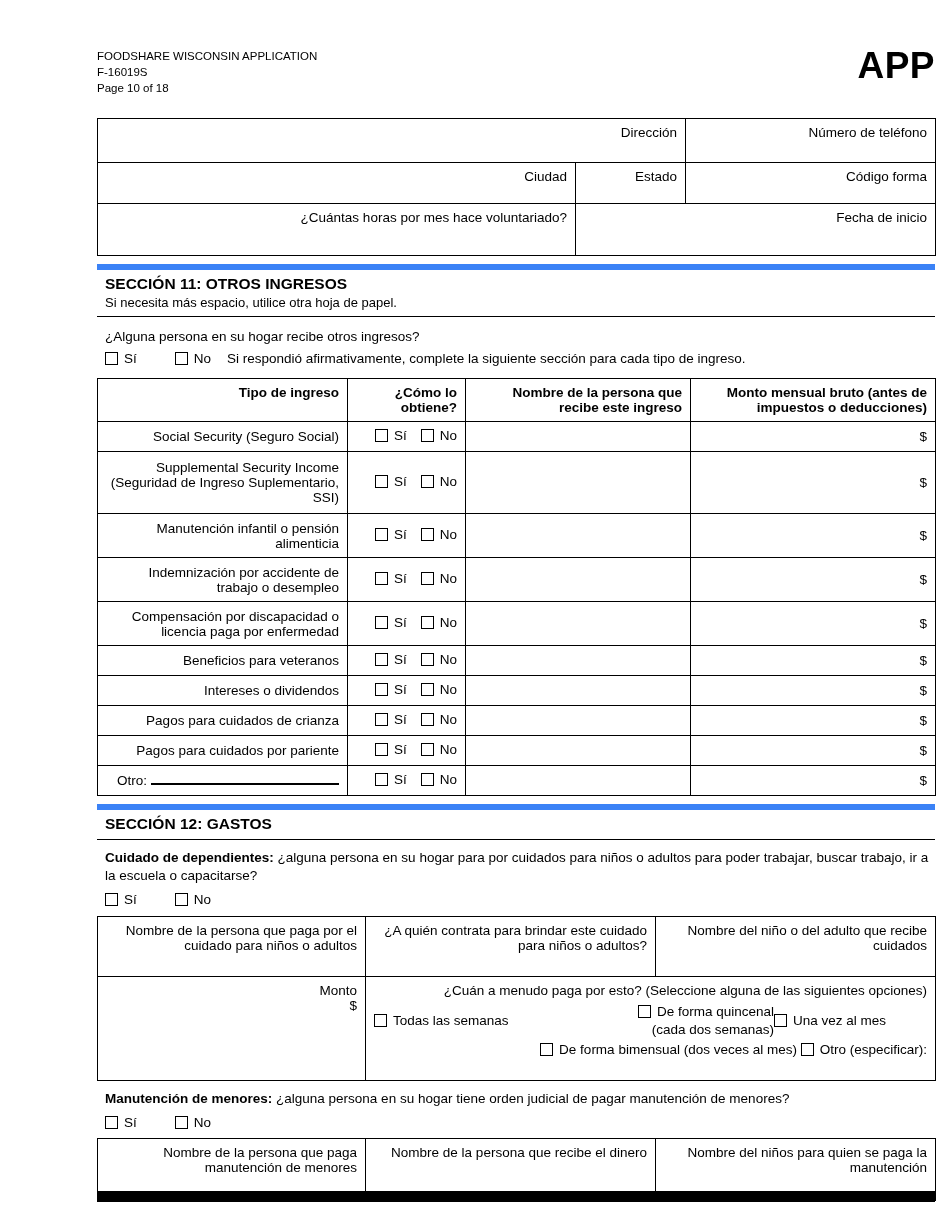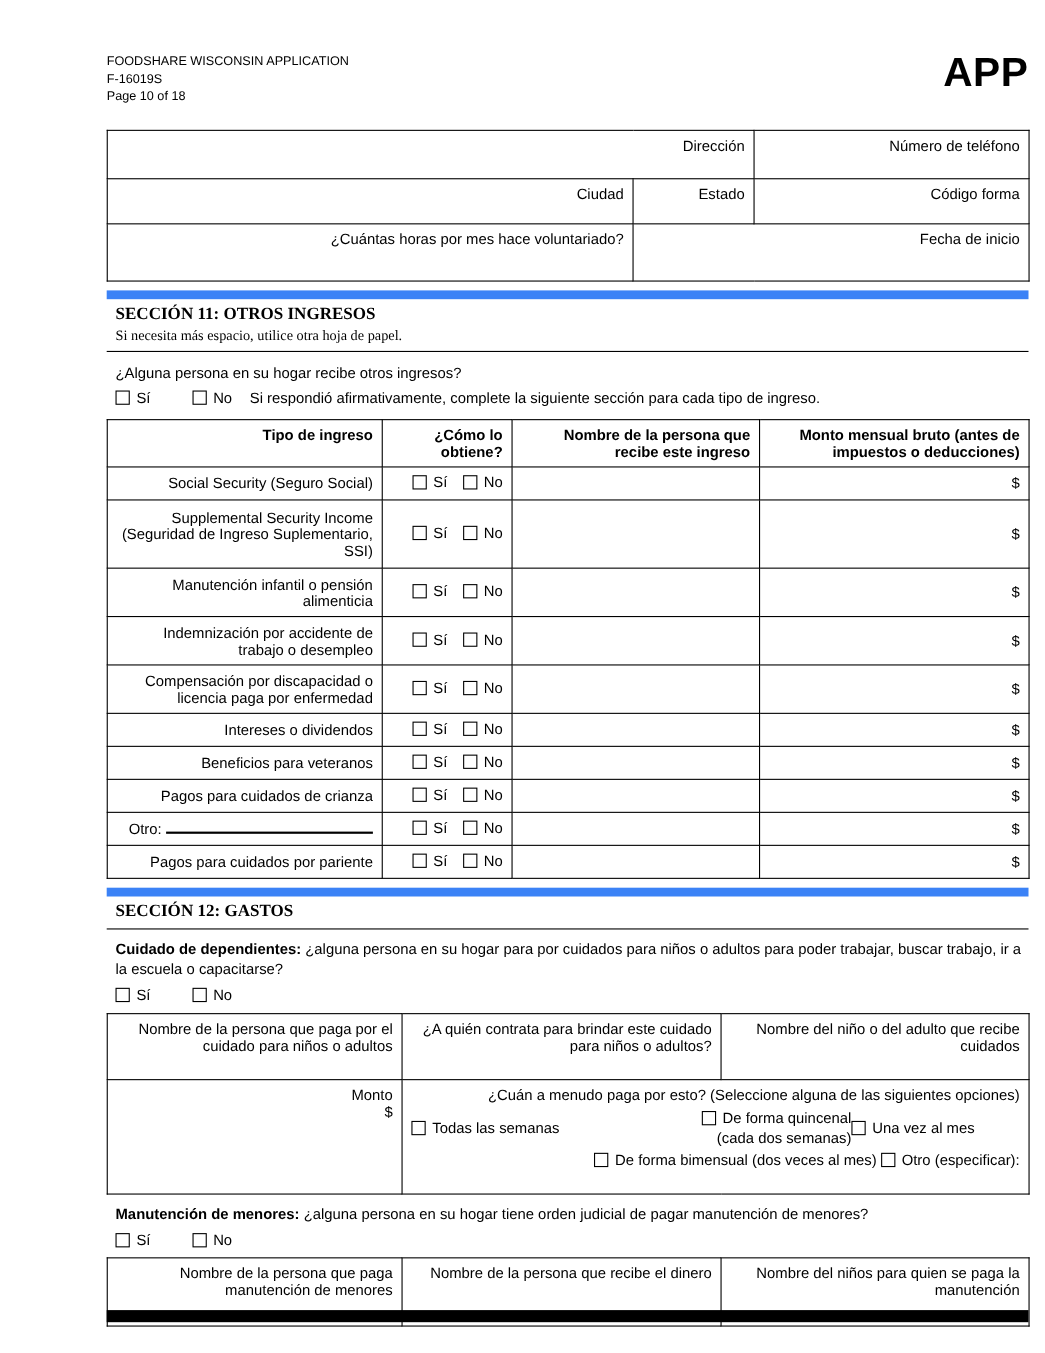--- a/index.html
+++ b/index.html
@@ -21,21 +21,21 @@
   table { border-collapse:collapse; table-layout:fixed; width:838px; }
   td, th { border:1px solid #000; padding:6px 8px; font-size:13.5px; text-align:right; vertical-align:top; font-weight:normal; }
   th { font-weight:bold; }
 
   .contact-table { margin-top:22px; }
   .contact-table .r1 { height:44px; }
   .contact-table .r2 { height:41px; }
   .contact-table .r3 { height:52px; }
 
   
-  .section-band { margin-top:8px; border-top:8px solid #3b82f6; border-bottom:1px solid #000; padding:5px 0 6px 0;font-family:Liberation Serif, serif; }
+  .section-band { margin-top:8px; border-top:6px solid #3b82f6; border-bottom:1px solid #000; padding:5px 0 6px 0; }
   .section-title { font-size:15.5px; font-weight:bold; padding-left:8px; }
   .section-sub { font-size:13px; margin-top:2px; padding-left:8px; }
 
   .q-line { margin-top:12px; padding-left:8px; }
   .q-lead { font-weight:bold; }
 
   .cb-row { margin-top:7px; padding-left:8px; display:flex; align-items:center; }
   .cb { display:inline-block; width:13px; height:13px; border:1.6px solid #000; background:#fff; flex:none; vertical-align:-2px; }
   .cb-item { display:inline-flex; align-items:center; white-space:nowrap; }
   .cb-item .cb { margin-right:6px; }
@@ -216,85 +216,85 @@
           <span class="cb-item">
                   <span class="cb"></span>
                   <span>No</span>
                 </span>
               </span></td>
         <td></td>
         <td><span>$</span></td>
       </tr>
 
       <tr class="row-1l">
+        <td>Beneficios para veteranos</td>
+        <td><span class="cb-pair">
+          <span class="cb-item">
+                  <span class="cb"></span>
+                  <span>Sí</span>
+                </span>
+          <span class="cb-item">
+                  <span class="cb"></span>
+                  <span>No</span>
+                </span>
+              </span></td>
+        <td></td>
+        <td><span>$</span></td>
+      </tr>
+
+      <tr class="row-1l">
         <td>Intereses o dividendos</td>
         <td><span class="cb-pair">
           <span class="cb-item">
                   <span class="cb"></span>
                   <span>Sí</span>
                 </span>
           <span class="cb-item">
                   <span class="cb"></span>
                   <span>No</span>
                 </span>
               </span></td>
         <td></td>
         <td><span>$</span></td>
       </tr>
 
       <tr class="row-1l">
-        <td>Beneficios para veteranos</td>
-        <td><span class="cb-pair">
-          <span class="cb-item">
-                  <span class="cb"></span>
-                  <span>Sí</span>
-                </span>
-          <span class="cb-item">
-                  <span class="cb"></span>
-                  <span>No</span>
-                </span>
-              </span></td>
-        <td></td>
-        <td><span>$</span></td>
-      </tr>
-
-      <tr class="row-1l">
         <td>Pagos para cuidados de crianza</td>
         <td><span class="cb-pair">
           <span class="cb-item">
                   <span class="cb"></span>
                   <span>Sí</span>
                 </span>
           <span class="cb-item">
                   <span class="cb"></span>
                   <span>No</span>
                 </span>
               </span></td>
         <td></td>
         <td><span>$</span></td>
       </tr>
 
       <tr class="row-1l">
+        <td>Pagos para cuidados por pariente</td>
+        <td><span class="cb-pair">
+          <span class="cb-item">
+                  <span class="cb"></span>
+                  <span>Sí</span>
+                </span>
+          <span class="cb-item">
+                  <span class="cb"></span>
+                  <span>No</span>
+                </span>
+              </span></td>
+        <td></td>
+        <td><span>$</span></td>
+      </tr>
+
+      <tr class="row-1l">
         <td><span>Otro:</span><span class="other-line"></span></td>
-        <td><span class="cb-pair">
-          <span class="cb-item">
-                  <span class="cb"></span>
-                  <span>Sí</span>
-                </span>
-          <span class="cb-item">
-                  <span class="cb"></span>
-                  <span>No</span>
-                </span>
-              </span></td>
-        <td></td>
-        <td><span>$</span></td>
-      </tr>
-
-      <tr class="row-1l">
-        <td>Pagos para cuidados por pariente</td>
         <td><span class="cb-pair">
           <span class="cb-item">
                   <span class="cb"></span>
                   <span>Sí</span>
                 </span>
           <span class="cb-item">
                   <span class="cb"></span>
                   <span>No</span>
                 </span>
               </span></td>

